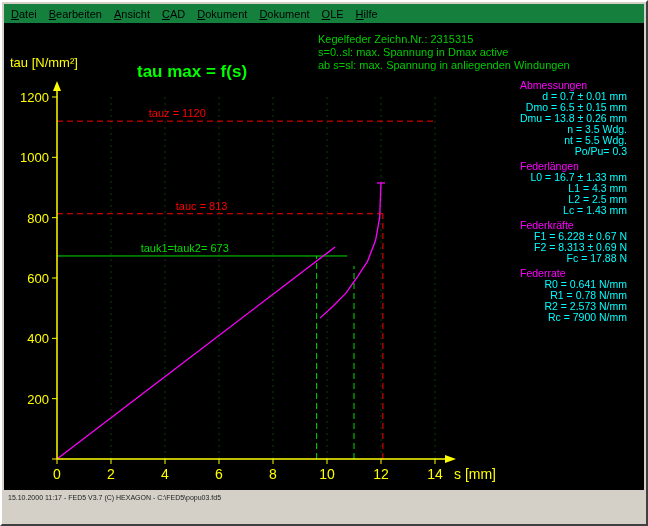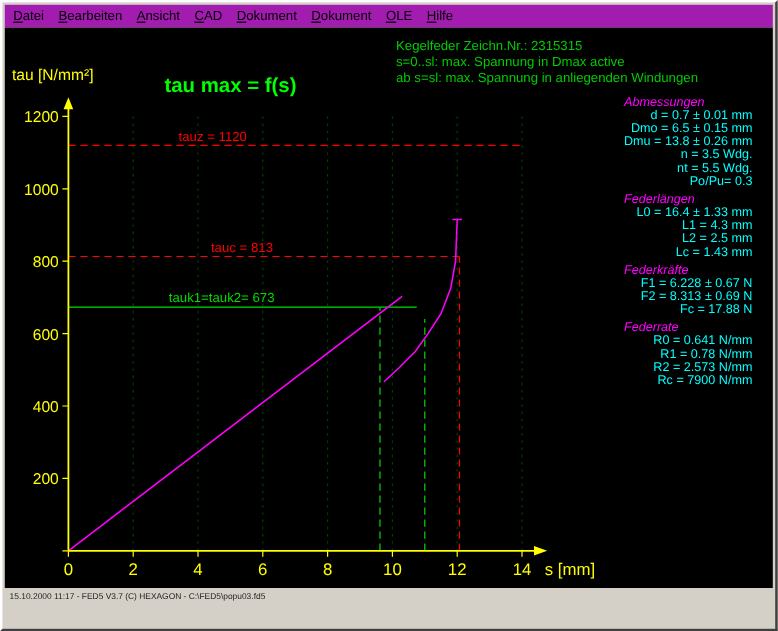--- a/index.html
+++ b/index.html
@@ -7,28 +7,28 @@
     border:2px solid;border-color:#ffffff #404040 #404040 #ffffff;padding:2px;
     font-family:"Liberation Sans",sans-serif;position:relative;}
   .titlebar{height:18px;background:linear-gradient(90deg,#0a246a,#1a3c8c 40%,#a6caf0);
     display:flex;align-items:center;padding:0 2px;color:#ffffff;font-weight:bold;font-size:11px;}
   .app-icon{width:14px;height:14px;display:inline-block;line-height:0;}
   .titlebar .title{flex:1;margin-left:4px;white-space:nowrap;overflow:hidden;}
   .tb-btn{width:16px;height:14px;background:#d4d0c8;border:1px solid;
     border-color:#ffffff #404040 #404040 #ffffff;font-size:9px;line-height:11px;
     text-align:center;color:#000;margin-left:1px;font-weight:bold;cursor:default;}
   .tb-btn.close{margin-left:3px;}
-  .menubar{height:19px;display:flex;align-items:center;font-size:11px;color:#000;background:#a21caf;padding-left:1px;}
+  .menubar{height:19px;display:flex;align-items:center;font-size:11px;color:#000;background:#15803d;padding-left:1px;}
   .menu-item{padding:2px 6px;white-space:nowrap;}
   .client{position:relative;background:#000000;height:467px;width:640px;overflow:hidden;}
   #chart-svg{position:absolute;left:0;top:0;font-family:"Liberation Sans",sans-serif;}
-  .hdr{position:absolute;left:326px;top:10px;color:#00cc00;font-size:11px;line-height:13px;white-space:nowrap;}
+  .hdr{position:absolute;left:314px;top:10px;color:#00cc00;font-size:11px;line-height:13px;white-space:nowrap;}
   .panel{position:absolute;left:516px;top:57px;font-size:10.5px;line-height:11px;white-space:nowrap;}
   .sec{margin-bottom:4px;}
-  .sec-title{color:#ff00ff;font-style:italic;}
+  .sec-title{color:#ff00ff;}
   .val{color:#00ffff;text-align:right;}
   .statusbar{height:14px;font-size:7px;color:#222;display:flex;align-items:center;
     padding-left:4px;background:#d4d0c8;white-space:nowrap;overflow:hidden;}
 </style>
 </head>
 <body>
 
 <div class="window">
 
 
@@ -113,21 +113,21 @@
         <div class="sec-title">Abmessungen</div>
         <div class="val">d    = 0.7 ± 0.01 mm</div>
         <div class="val">Dmo  = 6.5 ± 0.15 mm</div>
         <div class="val">Dmu  = 13.8 ± 0.26 mm</div>
         <div class="val">n    = 3.5 Wdg.</div>
         <div class="val">nt   = 5.5 Wdg.</div>
         <div class="val">Po/Pu= 0.3</div>
       </div>
       <div class="sec">
         <div class="sec-title">Federlängen</div>
-        <div class="val">L0 = 16.4 ± 1.33 mm</div>
+        <div class="val">L0 = 16.7 ± 1.33 mm</div>
         <div class="val">L1 = 4.3 mm</div>
         <div class="val">L2 = 2.5 mm</div>
         <div class="val">Lc = 1.43 mm</div>
       </div>
       <div class="sec">
         <div class="sec-title">Federkräfte</div>
         <div class="val">F1 = 6.228 ± 0.67 N</div>
         <div class="val">F2 = 8.313 ± 0.69 N</div>
         <div class="val">Fc = 17.88 N</div>
       </div>

